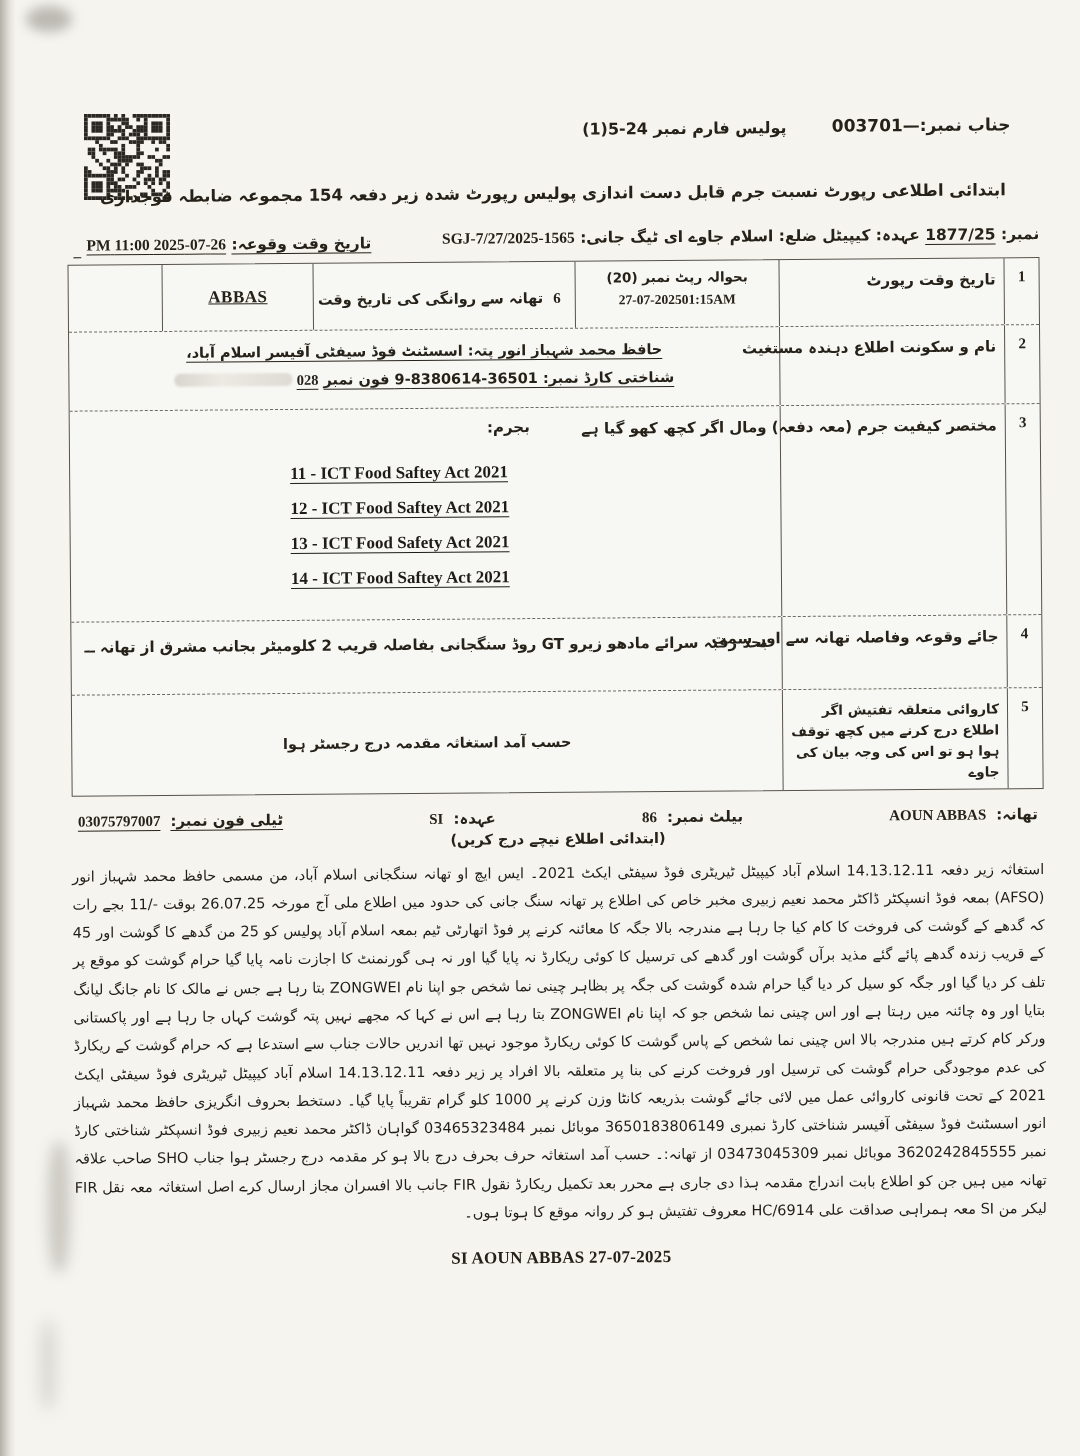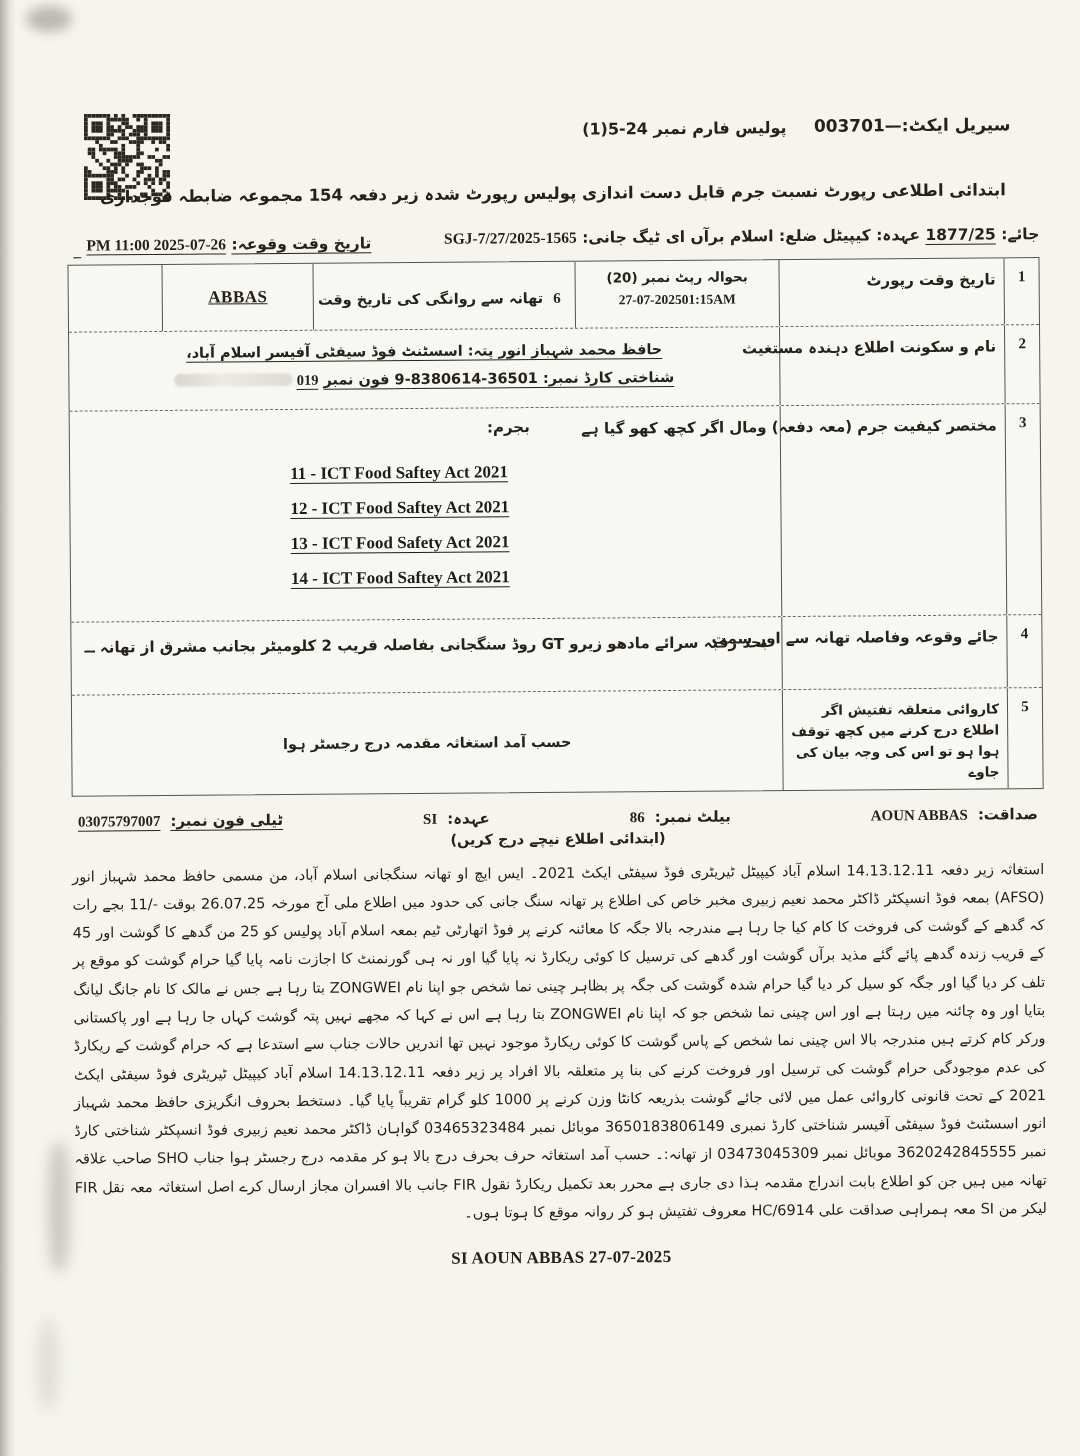--- a/index.html
+++ b/index.html
@@ -377,34 +377,34 @@
       <rect x="48" y="88" width="4" height="4" fill="#2a2723"></rect>
       <rect x="56" y="88" width="4" height="4" fill="#2a2723"></rect>
       <rect x="68" y="88" width="4" height="4" fill="#2a2723"></rect>
       <rect x="84" y="88" width="4" height="4" fill="#2a2723"></rect>
       <rect x="88" y="88" width="4" height="4" fill="#2a2723"></rect>
     </svg></div>
 
 <div class="sheet">
 
   <div class="toprow">
-    <div class="serial"><span>سیریل ایکٹ:—</span><span>003701</span></div>
+    <div class="serial"><span>جناب نمبر:—</span><span>003701</span></div>
     <div class="formno">پولیس فارم نمبر 24-5(1)</div>
   </div>
 
   <div class="doc-title">ابتدائی اطلاعی رپورٹ نسبت جرم قابل دست اندازی پولیس رپورٹ شدہ زیر دفعہ 154 مجموعہ ضابطہ فوجداری</div>
 
   <div class="metarow">
     <div class="right">
-      <span>جائے:</span>
+      <span>نمبر:</span>
       <span class="uline">1877/25</span>
       <span>عہدہ:</span>
       <span>کیپیٹل</span>
       <span>ضلع:</span>
-      <span>اسلام برآں</span>
+      <span>اسلام جاوے</span>
       <span>ای ٹیگ جانی:</span>
       <span class="latin">SGJ-7/27/2025-1565</span>
     </div>
     <div class="left">
       <span class="uline">تاریخ وقت وقوعہ:</span>
       <span class="uline latin">26-07-2025 11:00 PM</span>
       <span class="stray">_</span>
     </div>
   </div>
 
@@ -429,21 +429,21 @@
       </div>
     </div>
 
     <div class="trow r2">
       <div class="no-col">2</div>
       <div class="label-col nowrap">نام و سکونت اطلاع دہندہ مستغیث</div>
       <div class="content-col">
         <div><span class="uline">حافظ محمد شہباز انور پتہ: اسسٹنٹ فوڈ سیفٹی آفیسر اسلام آباد،</span></div>
         <div>
           <span class="uline">شناختی کارڈ نمبر: 36501-8380614-9 فون نمبر</span>
-          <span class="uline latin">019</span><span class="redact"></span>
+          <span class="uline latin">028</span><span class="redact"></span>
         </div>
       </div>
     </div>
 
     <div class="trow r3">
       <div class="no-col">3</div>
       <div class="label-col nowrap">مختصر کیفیت جرم (معہ دفعہ) ومال اگر کچھ کھو گیا ہے</div>
       <div class="content-col">
         <div class="charge-head">بجرم:</div>
         <div class="charges">
@@ -464,21 +464,21 @@
     <div class="trow r5">
       <div class="no-col">5</div>
       <div class="label-col">کاروائی متعلقہ تفتیش اگر اطلاع درج کرنے میں کچھ توقف ہوا ہو تو اس کی وجہ بیان کی جاوے</div>
       <div class="content-col">حسب آمد استغاثہ مقدمہ درج رجسٹر ہوا</div>
     </div>
 
   </div>
 
   <div class="sigrow">
     <div class="sig-pair">
-      <span>صداقت:</span>
+      <span>تھانہ:</span>
       <span class="latin">AOUN ABBAS</span>
     </div>
     <div class="sig-pair">
       <span>بیلٹ نمبر:</span>
       <span class="latin">86</span>
     </div>
     <div class="sig-pair">
       <span>عہدہ:</span>
       <span class="latin">SI</span>
     </div>

